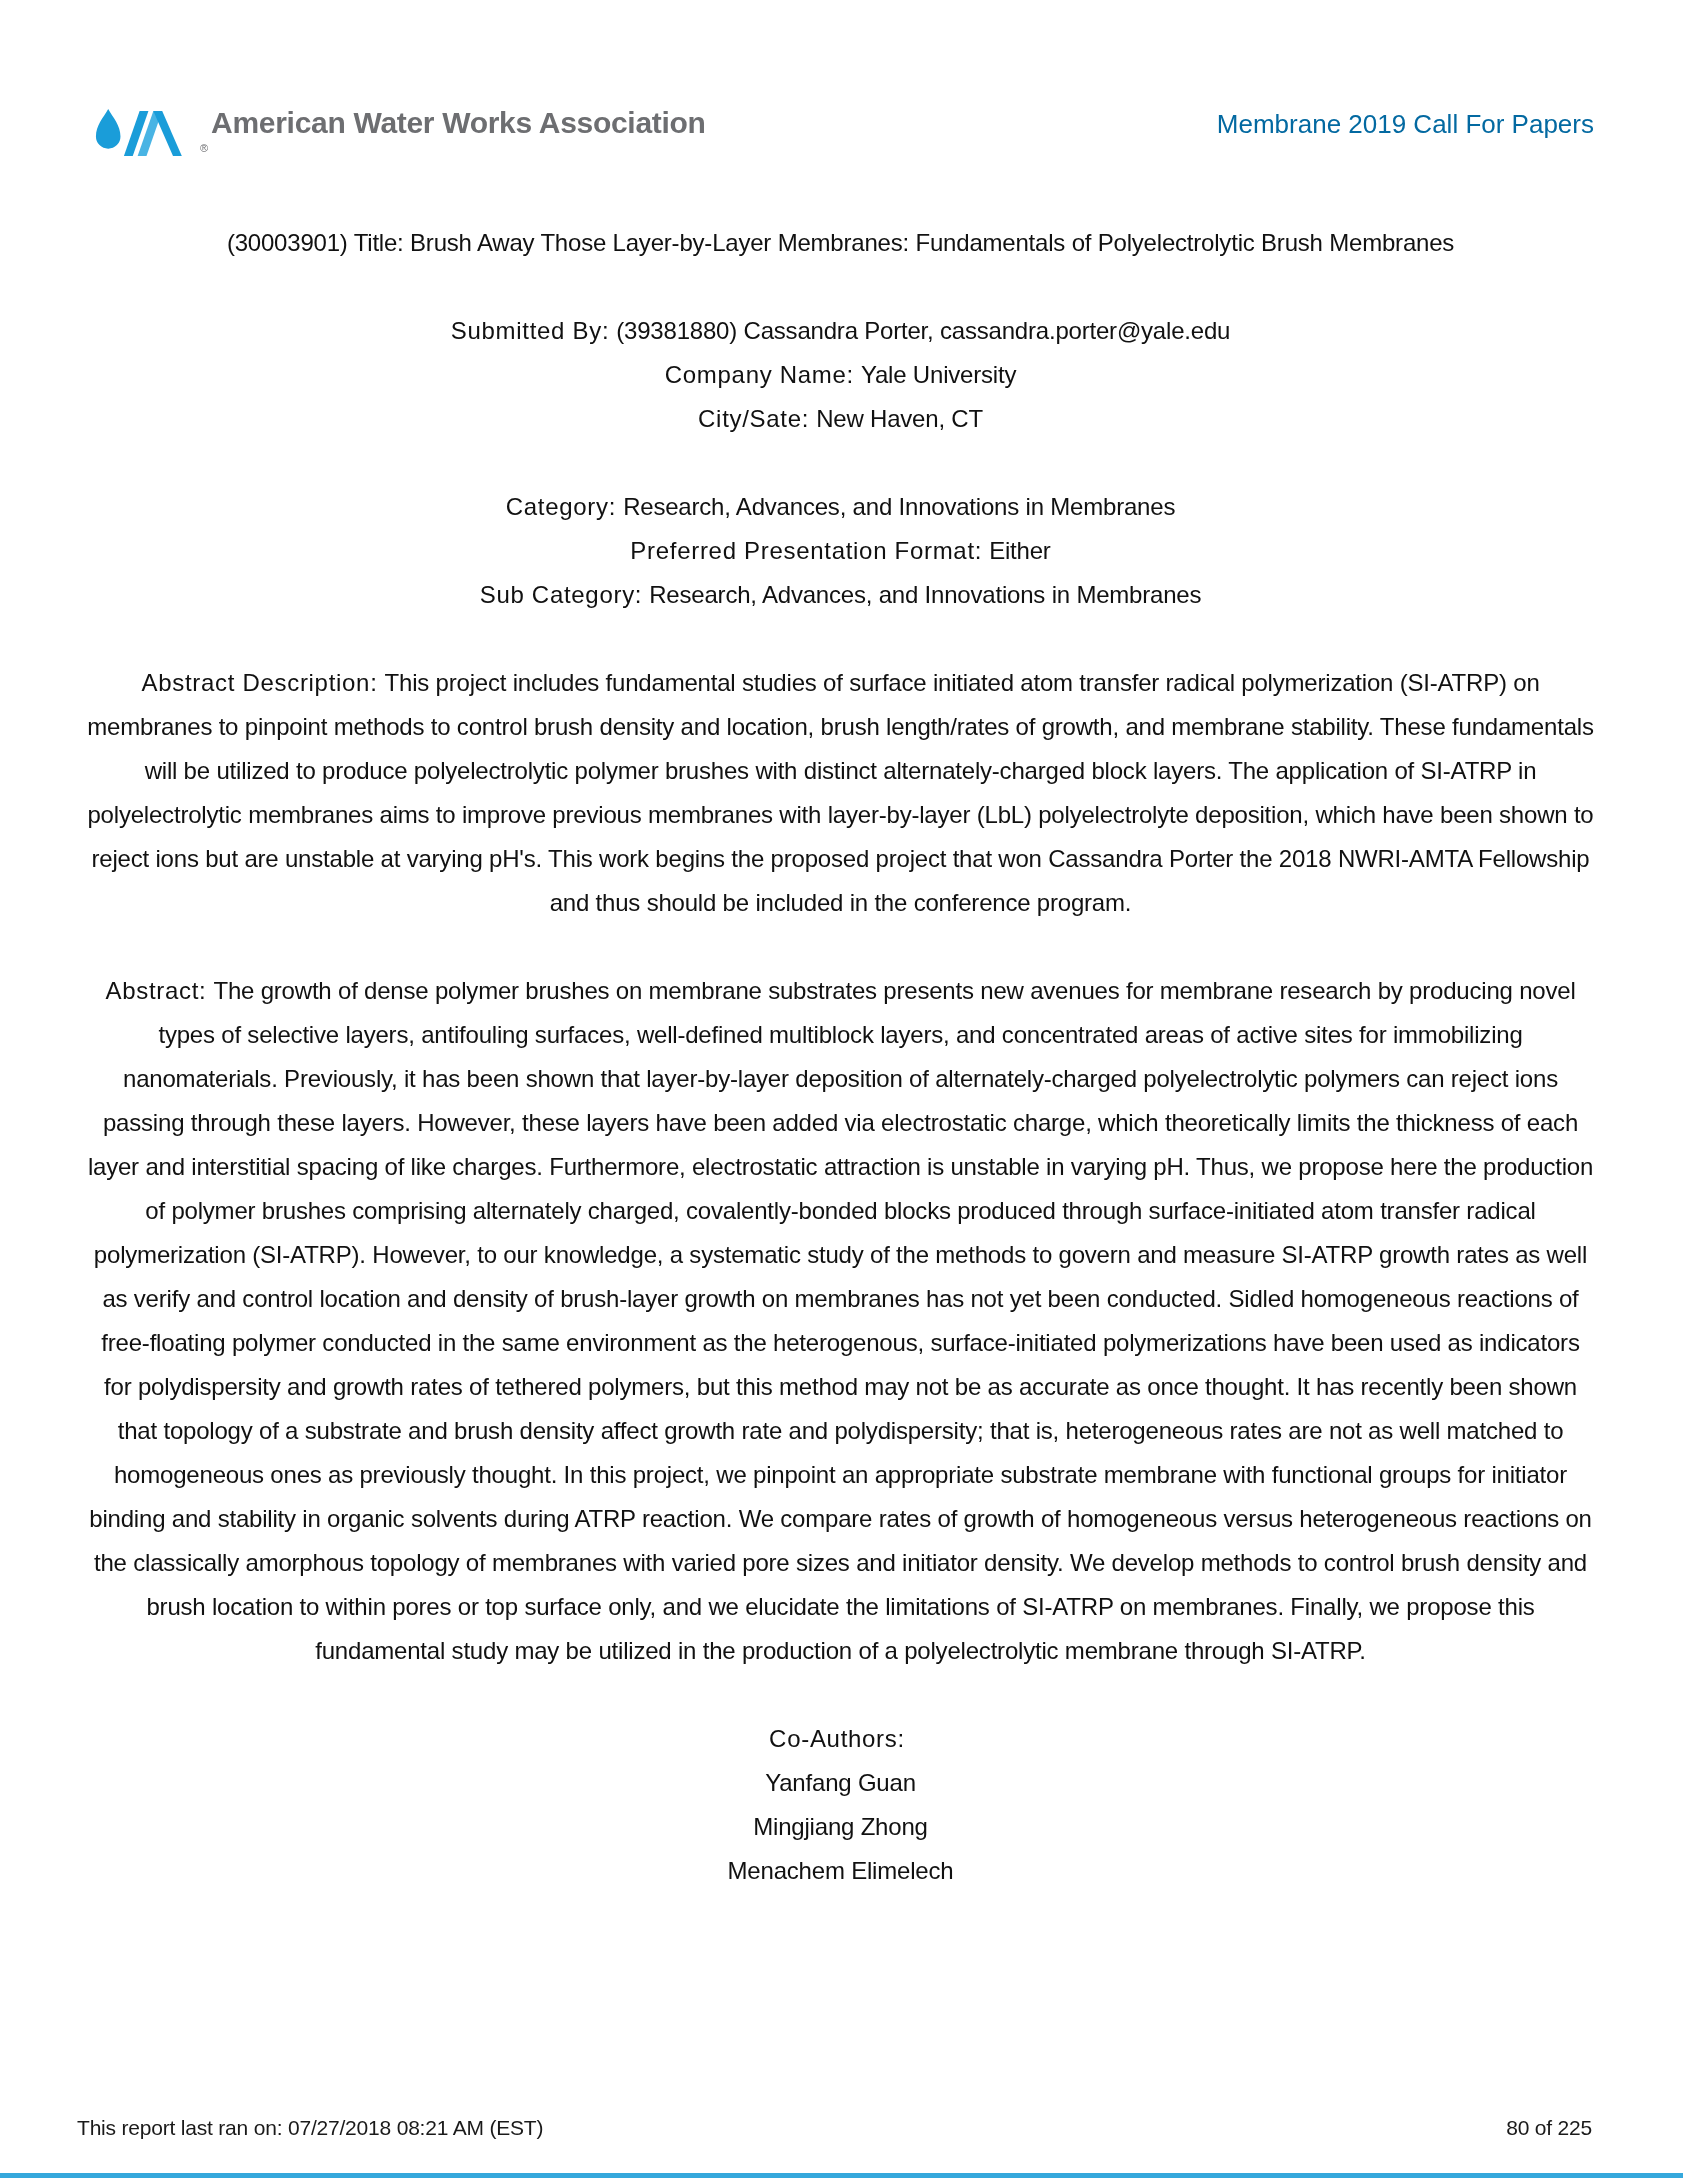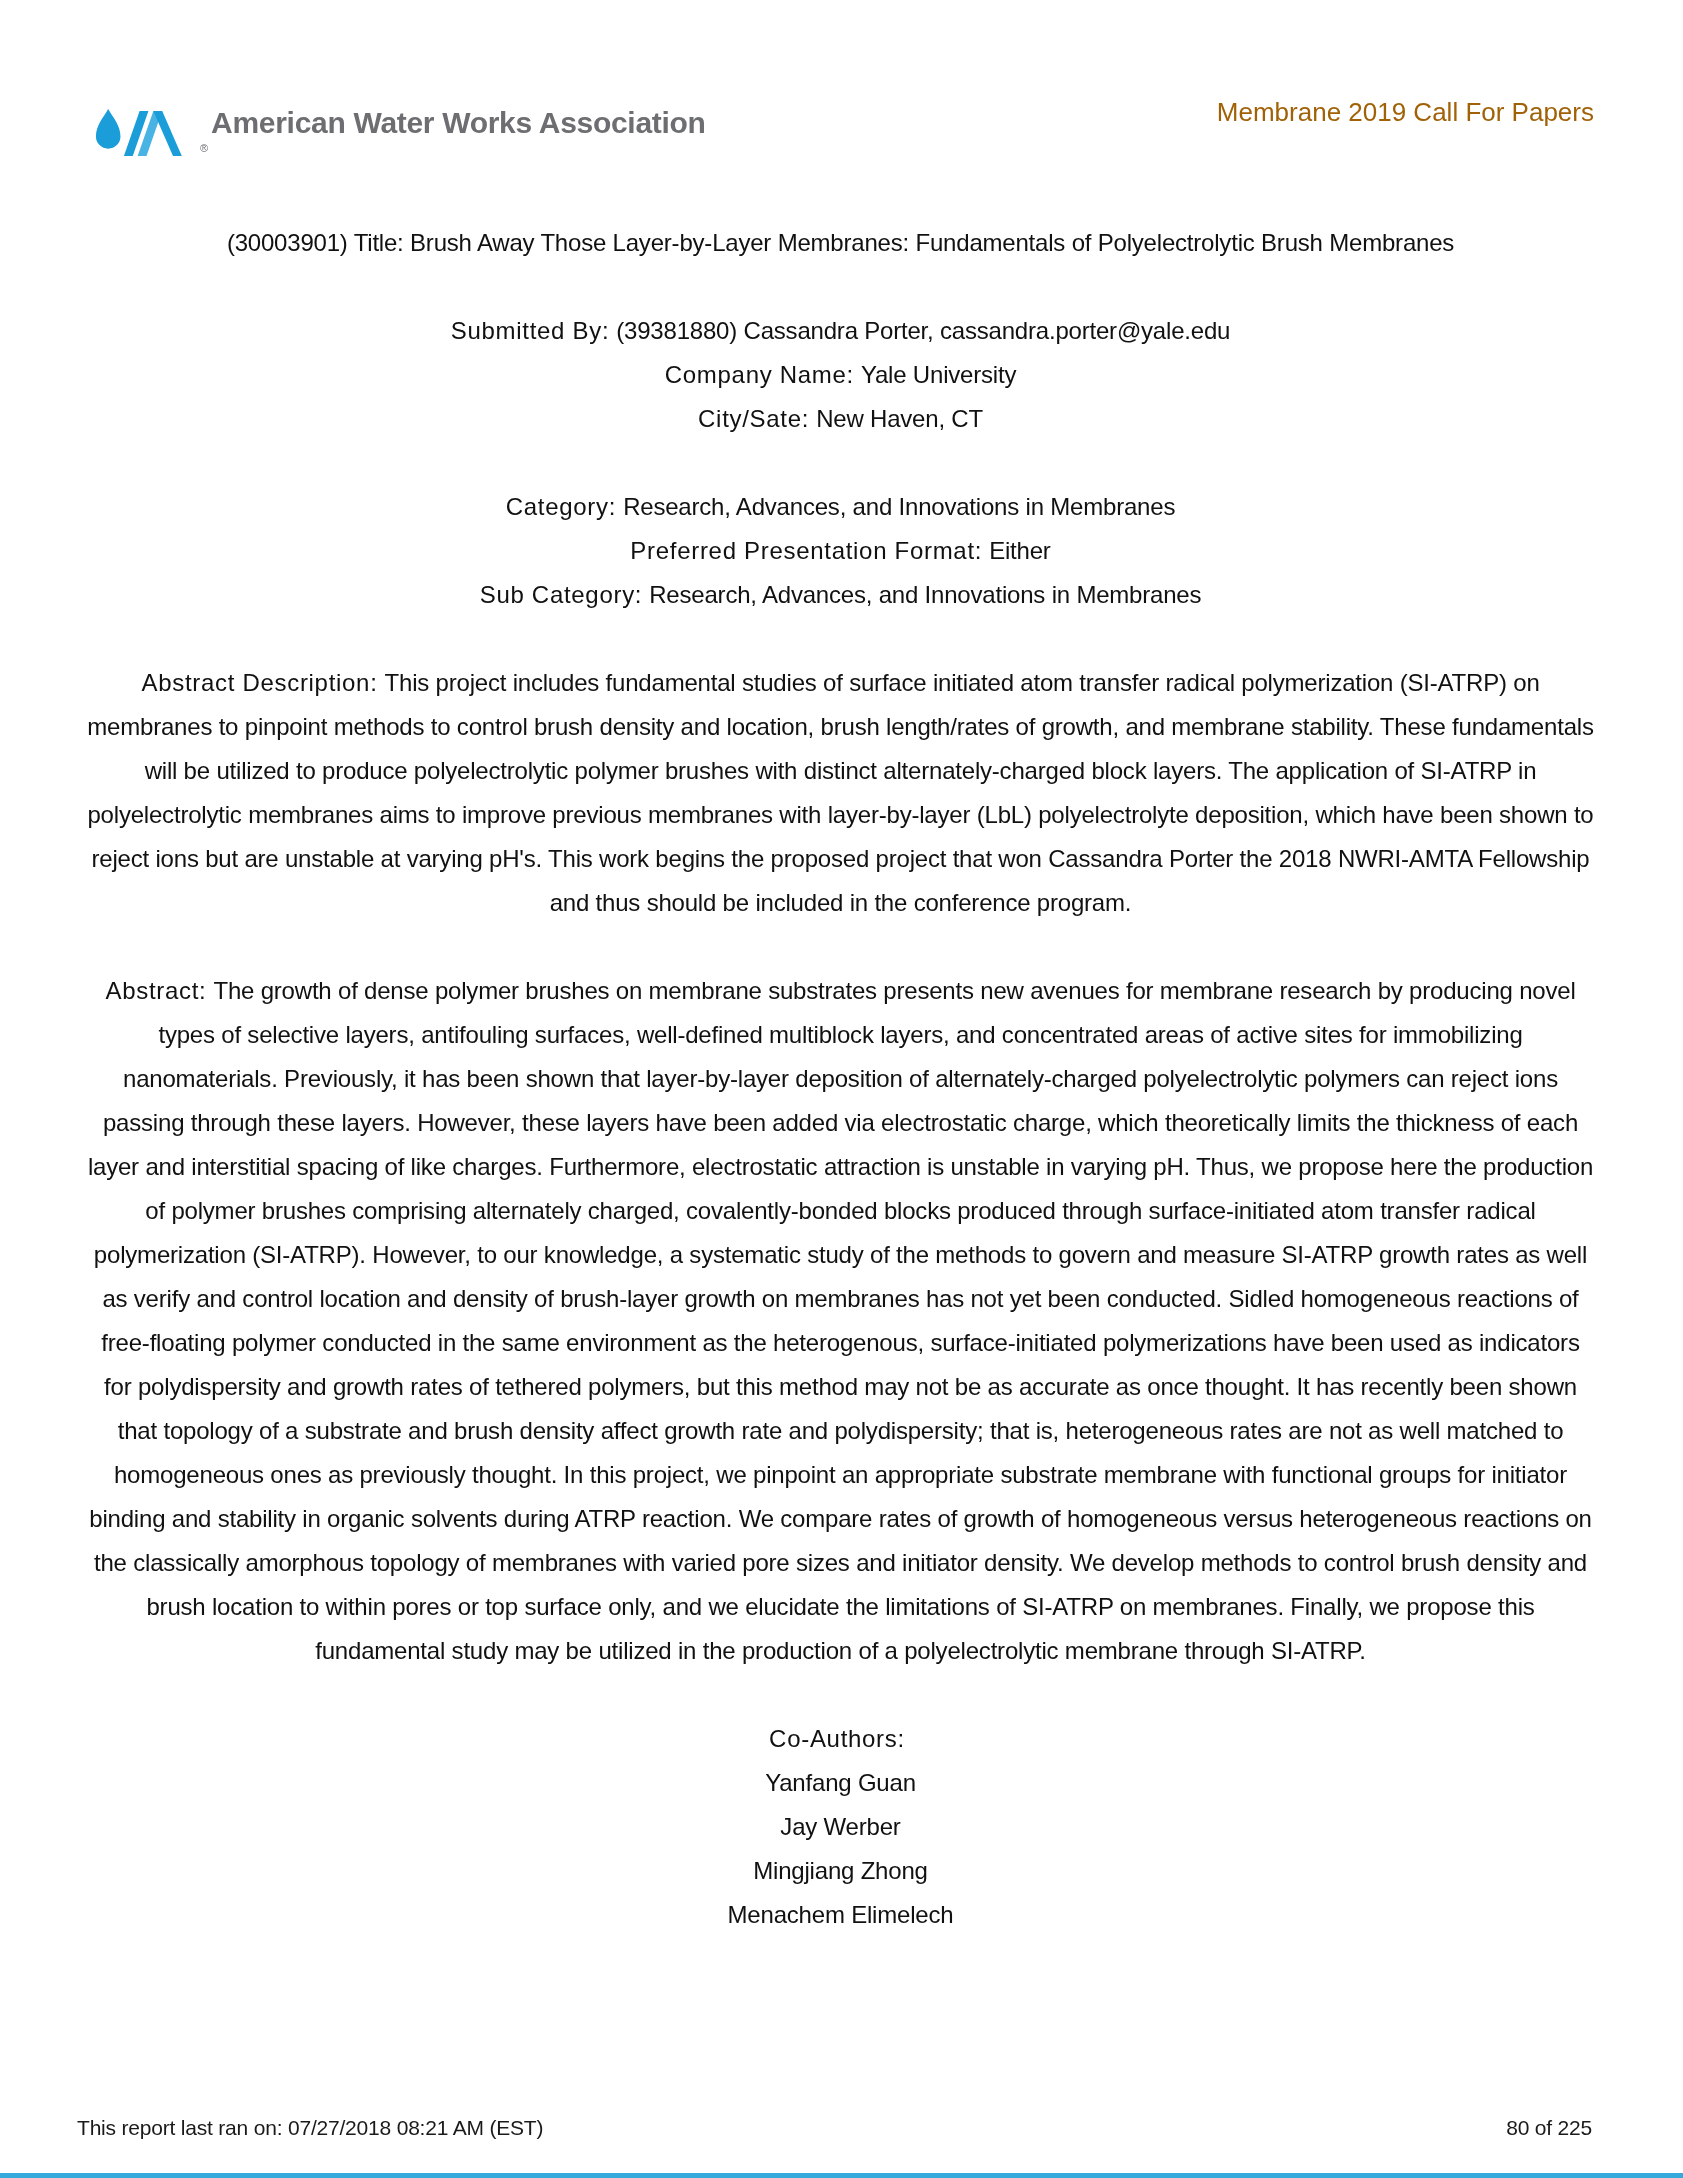--- a/index.html
+++ b/index.html
@@ -39,21 +39,22 @@
   .logo-text {
     font-size: 30px;
     font-weight: bold;
     color: #6d6e71;
     letter-spacing: -0.3px;
     line-height: 1;
     margin-bottom: 20px;
   }
   .report-title {
     font-size: 26px;
-    color: #a16207;
+    color: #0369a1;
+    margin-top: 12px;
     letter-spacing: 0px;
   }
   
   .content {
     font-size: 24px;
     line-height: 44px;
     letter-spacing: -0.2px;
     text-align: center;
   }
   .content p { margin: 0; }
@@ -119,21 +120,20 @@
     <p><span class="label">Preferred Presentation Format:</span><span class="val">Either</span></p>
     <p><span class="label">Sub Category:</span><span class="val">Research, Advances, and Innovations in Membranes</span></p>
 
     <p class="gap-top"><span class="label">Abstract Description:</span><span class="val">This project includes fundamental studies of surface initiated atom transfer radical polymerization (SI-ATRP) on membranes to pinpoint methods to control brush density and location, brush length/rates of growth, and membrane stability. These fundamentals will be utilized to produce polyelectrolytic polymer brushes with distinct alternately-charged block layers. The application of SI-ATRP in polyelectrolytic membranes aims to improve previous membranes with layer-by-layer (LbL) polyelectrolyte deposition, which have been shown to reject ions but are unstable at varying pH's. This work begins the proposed project that won Cassandra Porter the 2018 NWRI-AMTA Fellowship and thus should be included in the conference program.</span></p>
 
     <p class="gap-top"><span class="label">Abstract:</span><span class="val">The growth of dense polymer brushes on membrane substrates presents new avenues for membrane research by producing novel types of selective layers, antifouling surfaces, well-defined multiblock layers, and concentrated areas of active sites for immobilizing nanomaterials. Previously, it has been shown that layer-by-layer deposition of alternately-charged polyelectrolytic polymers can reject ions passing through these layers. However, these layers have been added via electrostatic charge, which theoretically limits the thickness of each layer and interstitial spacing of like charges. Furthermore, electrostatic attraction is unstable in varying pH. Thus, we propose here the production of polymer brushes comprising alternately charged, covalently-bonded blocks produced through surface-initiated atom transfer radical polymerization (SI-ATRP). However, to our knowledge, a systematic study of the methods to govern and measure SI-ATRP growth rates as well as verify and control location and density of brush-layer growth on membranes has not yet been conducted. Sidled homogeneous reactions of free-floating polymer conducted in the same environment as the heterogenous, surface-initiated polymerizations have been used as indicators for polydispersity and growth rates of tethered polymers, but this method may not be as accurate as once thought. It has recently been shown that topology of a substrate and brush density affect growth rate and polydispersity; that is, heterogeneous rates are not as well matched to homogeneous ones as previously thought. In this project, we pinpoint an appropriate substrate membrane with functional groups for initiator binding and stability in organic solvents during ATRP reaction. We compare rates of growth of homogeneous versus heterogeneous reactions on the classically amorphous topology of membranes with varied pore sizes and initiator density. We develop methods to control brush density and brush location to within pores or top surface only, and we elucidate the limitations of SI-ATRP on membranes. Finally, we propose this fundamental study may be utilized in the production of a polyelectrolytic membrane through SI-ATRP.</span></p>
 
 
     <p class="gap-top"><span class="label">Co-Authors:</span></p>
     <p>Yanfang Guan</p>
-    <p>Jay Werber</p>
     <p>Mingjiang Zhong</p>
     <p>Menachem Elimelech</p>
 
   </main>
 
   <footer class="ftr">
     <span>This report last ran on: 07/27/2018 08:21 AM (EST)</span>
     <span>80 of 225</span>
   </footer>
 

